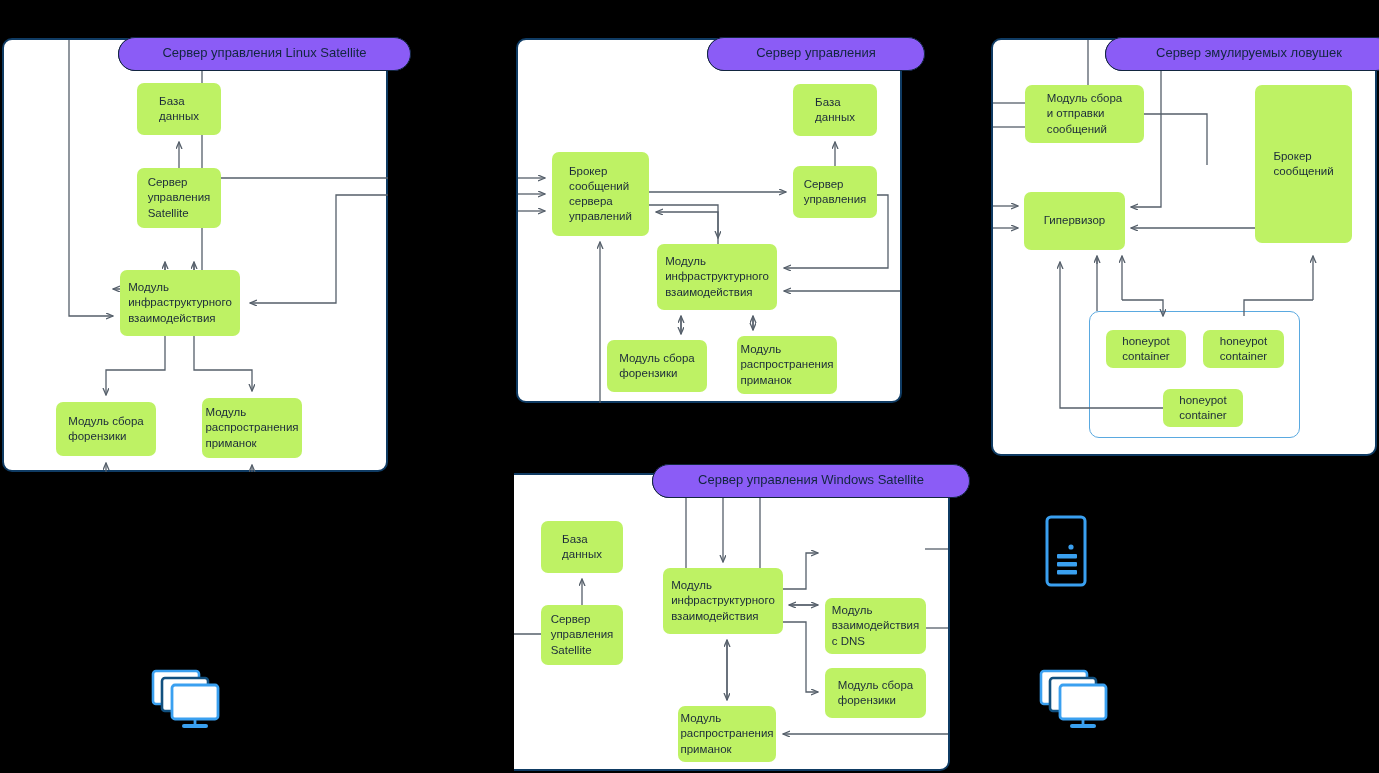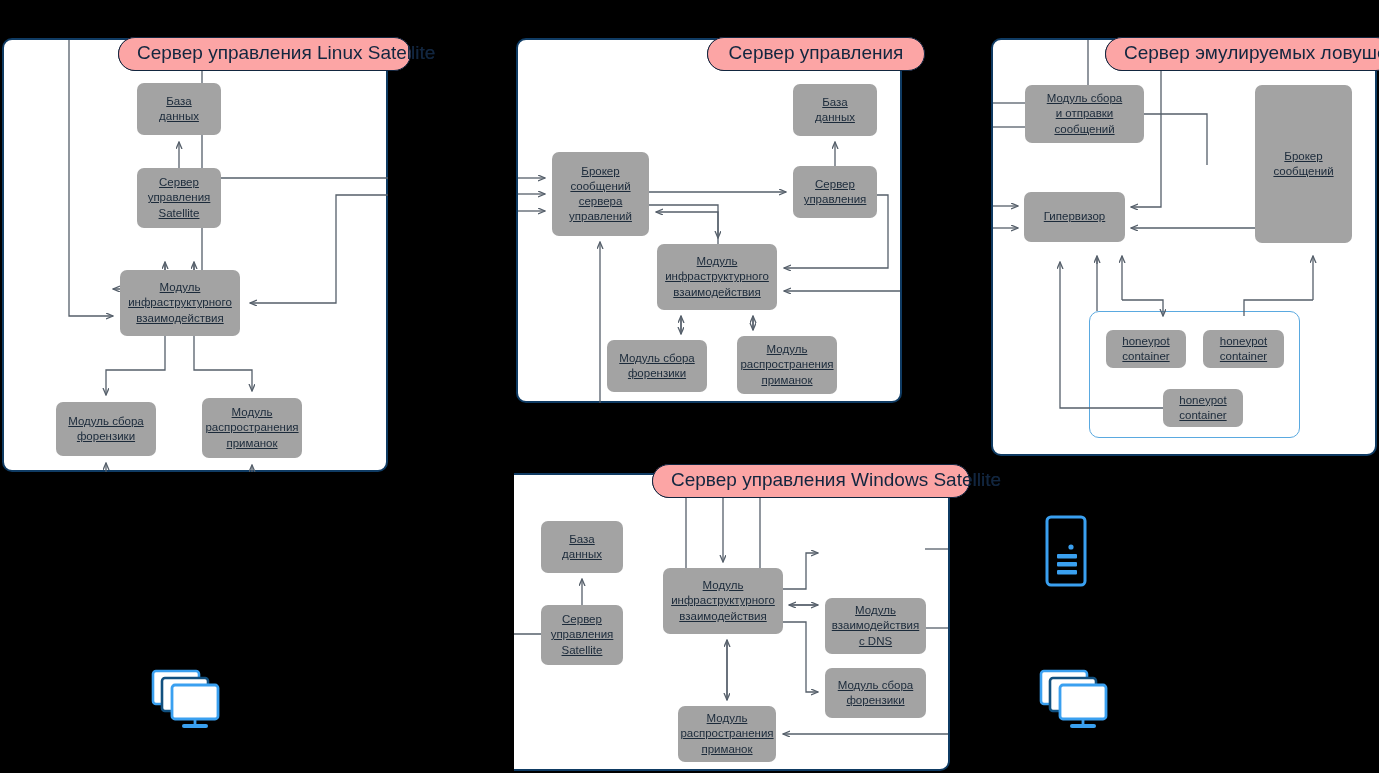--- a/index.html
+++ b/index.html
@@ -12,50 +12,48 @@
   
   .panel{
     position:absolute;
     background:#ffffff;
     border:2px solid #0f3b63;
     border-radius:10px;
     box-sizing:border-box;
   }
   .panel-title{
     position:absolute;
-    background:#fca5a5;
+    background:#8b5cf6;
     border:1.5px solid #12263f;
     border-radius:20px;
     height:32px;
     line-height:30px;
     padding:0 18px;
-    font-size:19px;
+    font-size:13px;
     color:#12263f;
     white-space:nowrap;
     z-index:40;
     text-align:center;
   }
 
   
   .box{
     position:absolute;
-    background:#a3a3a3;
+    background:#bef264;
     border-radius:7px;
     box-sizing:border-box;
     display:flex;
     align-items:center;
     justify-content:center;
-    text-align:center;
     color:#1b2a3a;
     font-size:11.5px;
     line-height:1.32;
     padding:3px 4px;
     z-index:20;
     white-space:pre-line;
-    text-decoration:underline;
   }
   .group-box{
     position:absolute;
     background:transparent;
     border:1.2px solid #5aa9e0;
     border-radius:10px;
     z-index:10;
     box-sizing:border-box;
   }
 
@@ -109,21 +107,21 @@
 приманок</div>
 
   <div class="panel" style="left:991px;top:38px;width:386px;height:418px;"></div>
   <div class="panel-title" style="left:1105px;top:37px;width:250px;">Сервер эмулируемых ловушек</div>
 
   <div class="box" style="left:1025px;top:85px;width:119px;height:58px;">Модуль сбора
 и отправки
 сообщений</div>
   <div class="box" style="left:1255px;top:85px;width:97px;height:158px;">Брокер
 сообщений</div>
-  <div class="box" style="left:1024px;top:192px;width:101px;height:50px;">Гипервизор</div>
+  <div class="box" style="left:1024px;top:192px;width:101px;height:58px;">Гипервизор</div>
 
   <div class="group-box" style="left:1089px;top:311px;width:211px;height:127px;"></div>
   <div class="box" style="left:1106px;top:330px;width:80px;height:38px;">honeypot
 container</div>
   <div class="box" style="left:1203px;top:330px;width:81px;height:38px;">honeypot
 container</div>
   <div class="box" style="left:1163px;top:389px;width:80px;height:38px;">honeypot
 container</div>
 
   <div class="panel" style="left:504px;top:473px;width:446px;height:298px;"></div>

